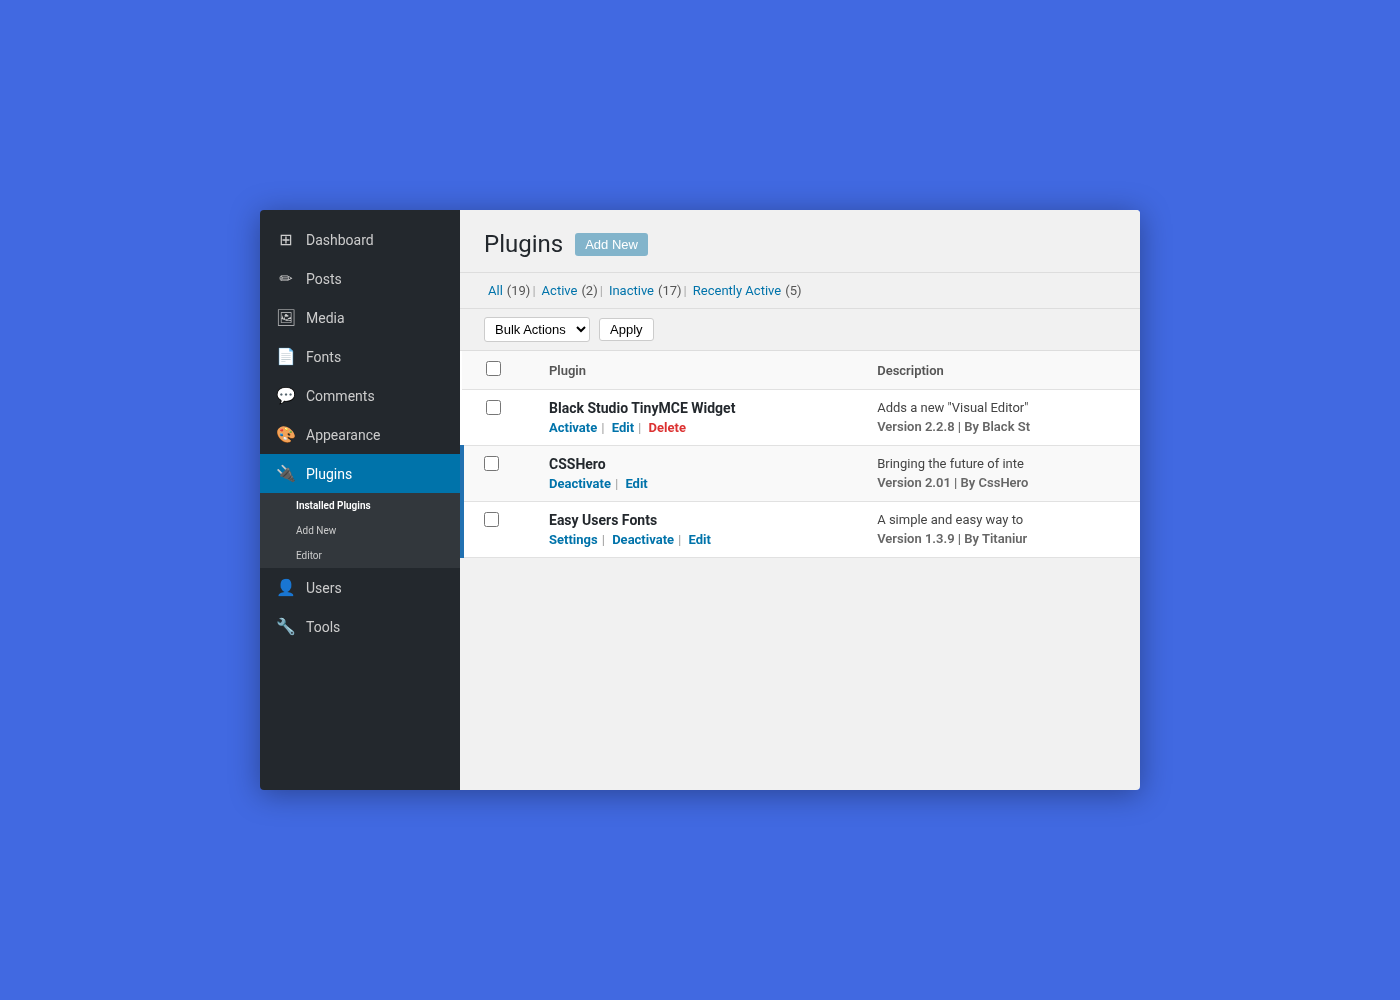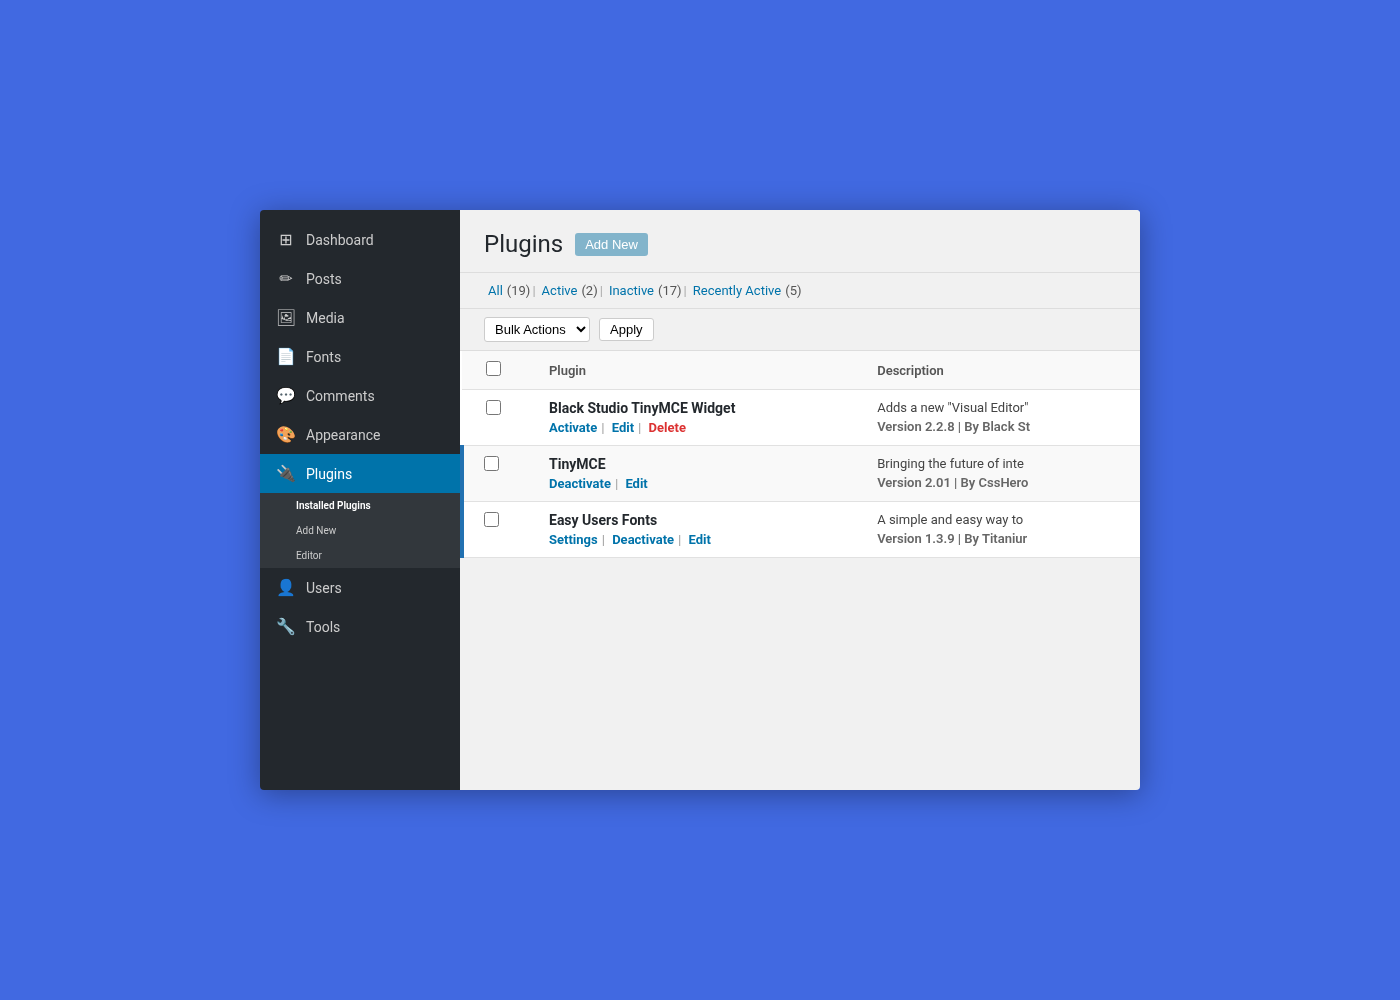--- a/index.html
+++ b/index.html
@@ -307,21 +307,21 @@
               <div class="plugin-actions"><a href="#">Activate</a><span class="sep">| </span><a href="#">Edit</a><span class="sep">| </span><a href="#" class="delete">Delete</a></div>
             </td>
             <td class="desc-cell">
               <div class="desc-primary">Adds a new "Visual Editor"</div>
               <div class="desc-meta">Version 2.2.8 | By Black St</div>
             </td>
           </tr>
           <tr class="plugin-row active-plugin">
             <td class="checkbox-cell"><input type="checkbox" style=""></td>
             <td>
-              <div class="plugin-name">TinyMCE</div>
+              <div class="plugin-name">CSSHero</div>
               <div class="plugin-actions"><a href="#">Deactivate</a><span class="sep">| </span><a href="#">Edit</a></div>
             </td>
             <td class="desc-cell">
               <div class="desc-primary">Bringing the future of inte</div>
               <div class="desc-meta">Version 2.01 | By CssHero</div>
             </td>
           </tr>
           <tr class="plugin-row active-plugin">
             <td class="checkbox-cell"><input type="checkbox" style=""></td>
             <td>

